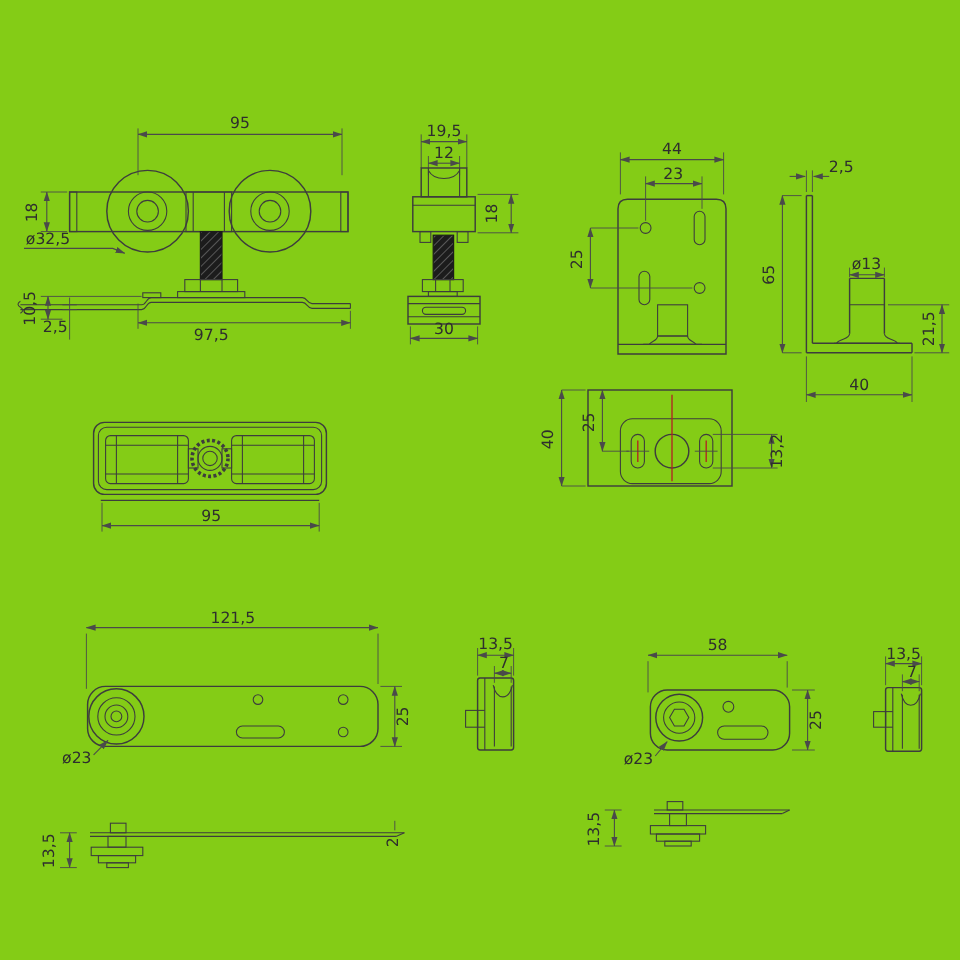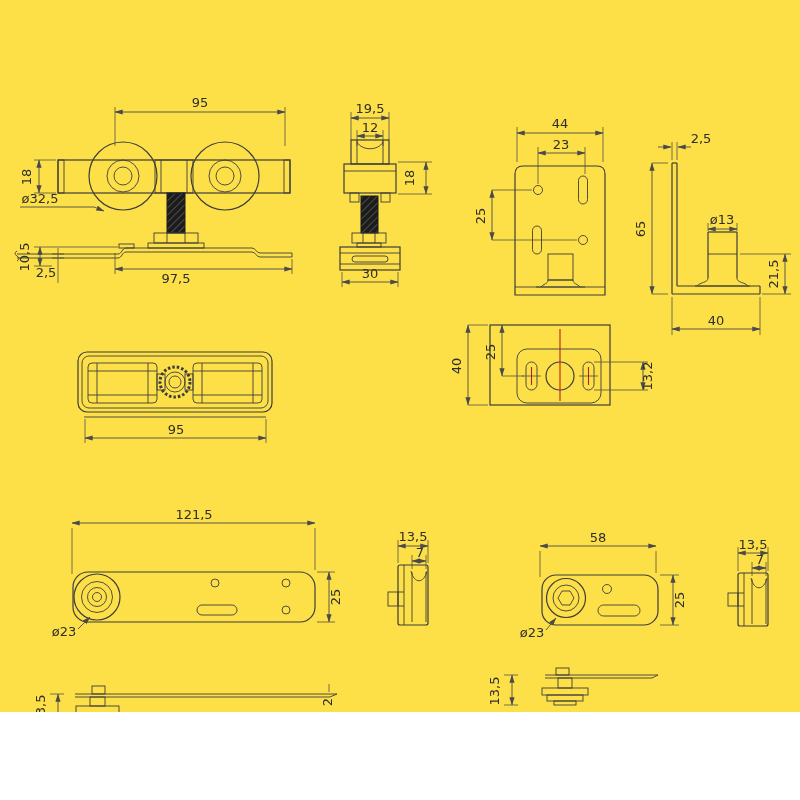--- a/index.html
+++ b/index.html
@@ -1,16 +1,16 @@
 <!DOCTYPE html>
 <html><head>
 <meta charset="utf-8">
 <style>
   html,body{margin:0;padding:0;background:#ffffff;}
-  .canvas{position:relative;width:800px;height:712px;background:#fde047;overflow:hidden;}
+  .canvas{position:relative;width:800px;height:800px;background:#84cc16;overflow:hidden;}
   svg{position:absolute;left:0;top:0;}
   .o   {fill:none;stroke:#3d3d3d;stroke-width:1.2;}
   .t   {fill:none;stroke:#3d3d3d;stroke-width:0.9;}
   .ext {fill:none;stroke:#4a4a4a;stroke-width:0.75;}
   .dim {fill:none;stroke:#4a4a4a;stroke-width:0.9;marker-start:url(#arw);marker-end:url(#arw);}
   .dimE{fill:none;stroke:#4a4a4a;stroke-width:0.9;marker-end:url(#arw);}
   .dt  {font-family:"DejaVu Sans",sans-serif;font-size:13px;fill:#2e2e2e;text-anchor:middle;}
   .red {fill:none;stroke:#b22222;stroke-width:1.1;}
   .knurl{fill:none;stroke:#3d3d3d;stroke-width:3;stroke-dasharray:2.5 2;}
   .hatchrect{fill:url(#hatch);stroke:#1c1c1c;stroke-width:1;}

